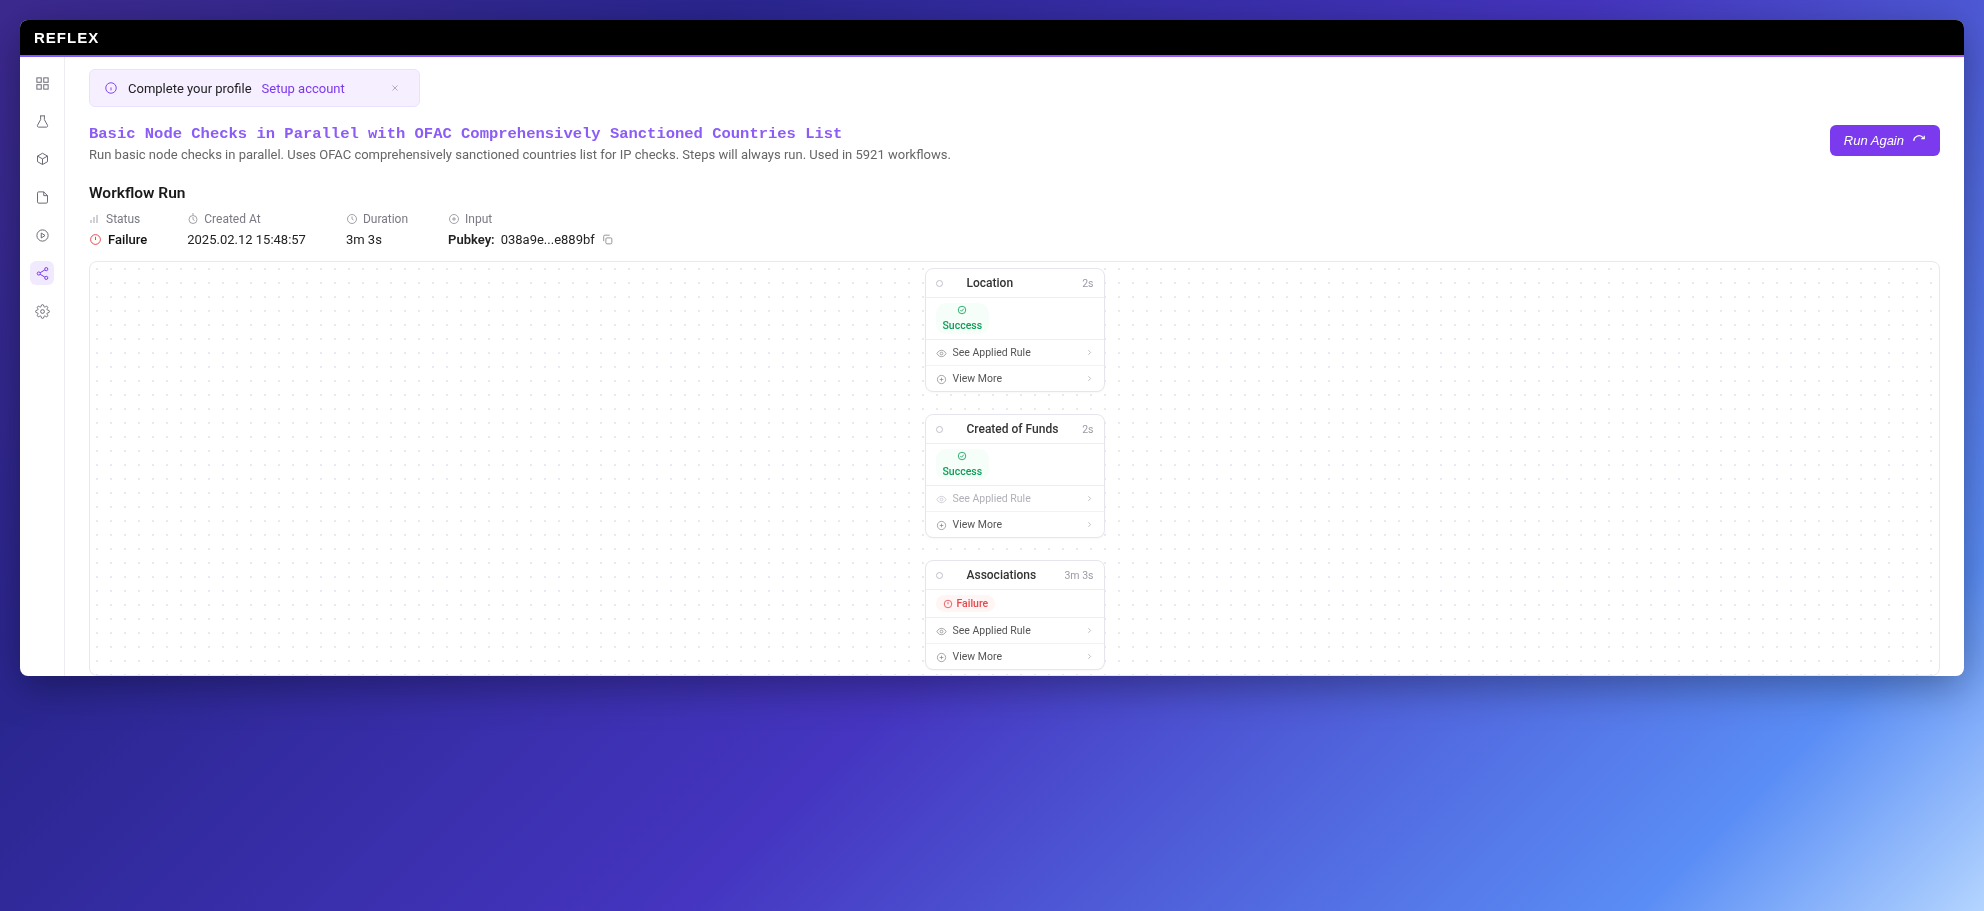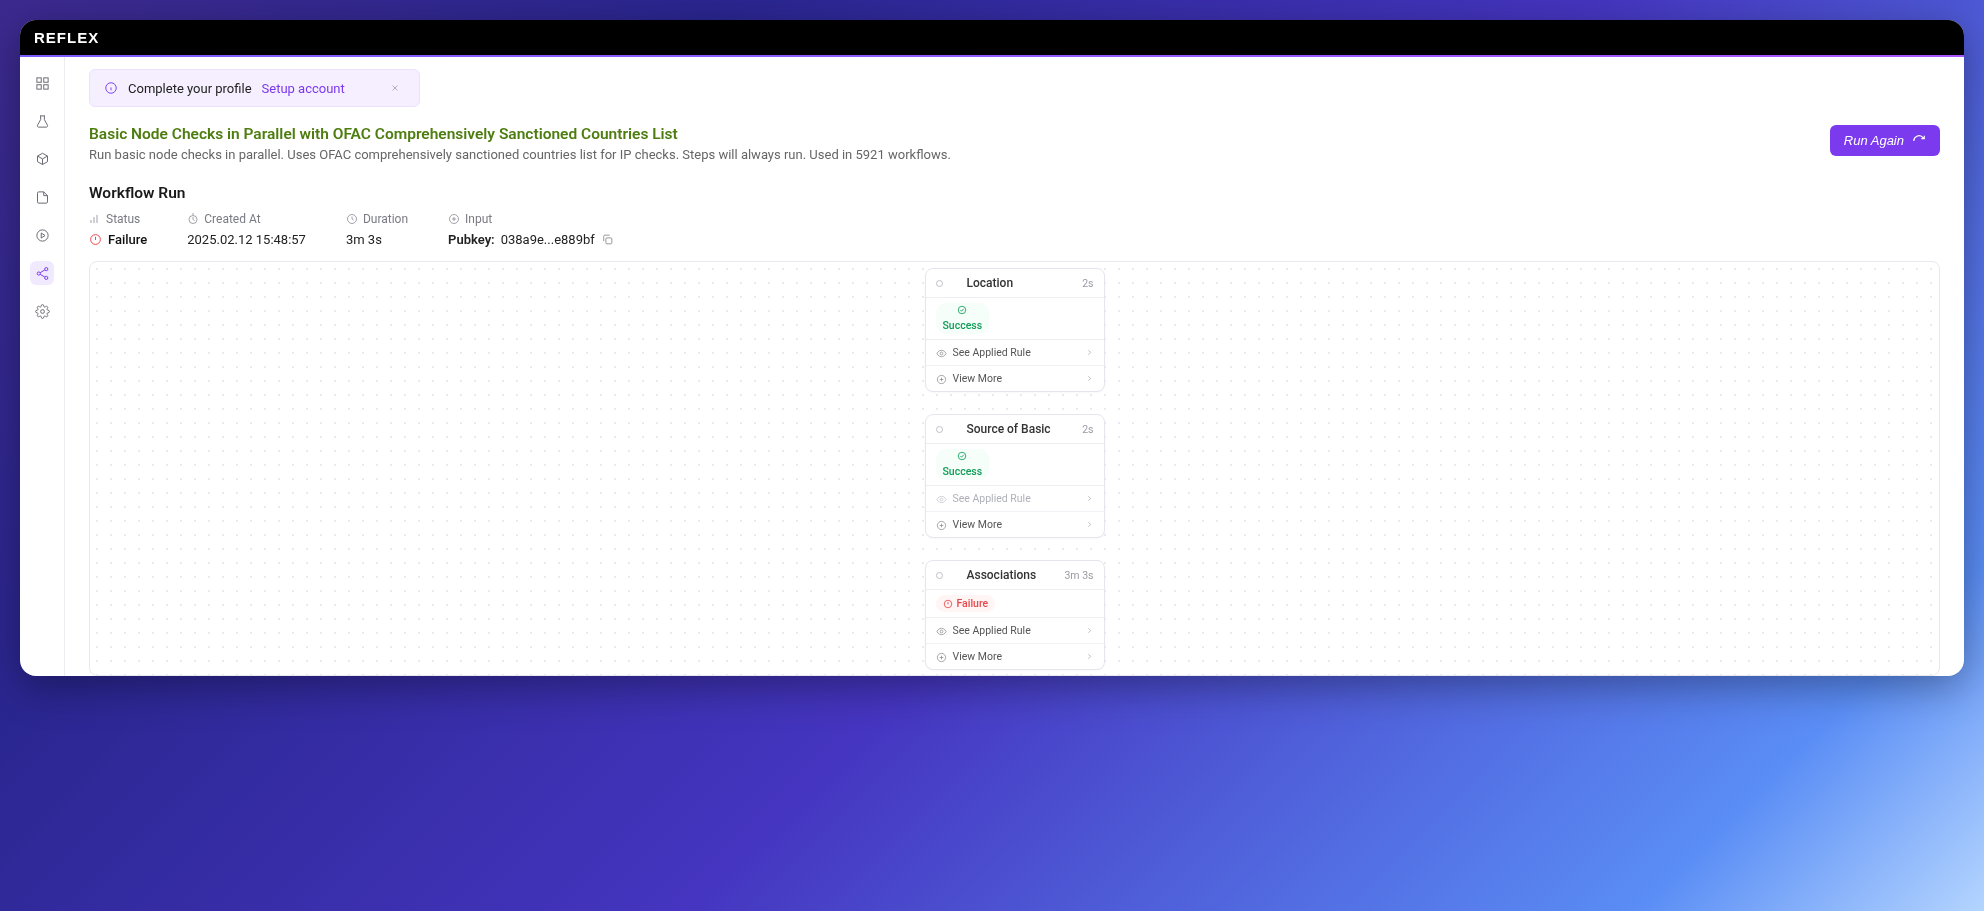--- a/index.html
+++ b/index.html
@@ -6,21 +6,21 @@
   body {
     font-family: -apple-system, BlinkMacSystemFont, "Segoe UI", Roboto, sans-serif;
     background: linear-gradient(135deg, #3d2a8f 0%, #2a2690 25%, #4535c0 55%, #5a8df5 88%, #b4d5ff 100%);
     min-height: 100vh;
     padding: 20px;
     font-size: 13px;
     color: #1a1a1a;
   }
   .app-window {
     background: #fff;
-    border-radius: 16px;
+    border-radius: 8px;
     overflow: hidden;
     box-shadow: 0 10px 40px rgba(0,0,0,.35);
     height: 656px;
     display: flex;
     flex-direction: column;
   }
   .topbar {
     background: #000;
     padding: 9px 14px;
     display: flex;
@@ -77,21 +77,21 @@
   .banner-link { color: #7b3aed; font-size: 13px; cursor: pointer; }
   .banner-close {
     width:20px;height:20px;display:flex;align-items:center;justify-content:center;cursor:pointer;
     margin-left: 30px;
   }
   .banner-close svg { width:10px;height:10px;stroke:#a29db5;stroke-width:2;fill:none; }
   .breadcrumbs { display:flex;align-items:center;gap:10px;margin-top:10px;font-size:13px;color:#555; }
   .breadcrumbs .crumb { cursor:pointer; }
   .breadcrumbs .sep svg { width:10px;height:10px;stroke:#9a9a9a;fill:none;stroke-width:2; }
   .header-row { display:flex;justify-content:space-between;align-items:flex-start;margin-top:18px; }
-  .page-title { font-size:15.5px;font-weight:600;color:#4d7c0f; }
+  .page-title { font-size:15.5px;font-weight:600;color:#8b5cf6;font-family:Liberation Mono, monospace; }
   .page-desc { font-size:13px;color:#666;margin-top:4px; }
   .run-again {
     background:#7b3aed;color:#fff;border:none;border-radius:6px;font-size:13px;font-weight:500;
     padding:8px 14px;display:flex;align-items:center;gap:8px;cursor:pointer;font-style:italic;
   }
   .run-again svg { width:14px;height:14px;stroke:#fff;fill:none;stroke-width:2; }
   .section-title { font-size:15.5px;font-weight:600;margin-top:22px;margin-bottom:10px; }
   .meta-row { display:flex;gap:40px;align-items:flex-start; }
   .meta-col .meta-label {
     display:flex;align-items:center;gap:5px;font-size:12px;color:#7a7a85;margin-bottom:6px;
@@ -342,21 +342,21 @@
                 </div>
                 <svg class="chev" viewBox="0 0 24 24">
                   <path d="M9 6l6 6-6 6"></path>
                 </svg>
               </div>
             </div>
             <div class="node">
               <div class="node-head">
                 <div class="node-title">
                   <span class="dot"></span>
-                  <span>Source of Basic</span>
+                  <span>Created of Funds</span>
                 </div>
                 <div class="node-time">2s</div>
               </div>
               <div class="node-status"><span class="status-chip success">
                   <svg viewBox="0 0 24 24">
                     <circle cx="12" cy="12" r="9"></circle>
                     <path d="M8 12l3 3 5-6"></path>
                   </svg>
                   <span>Success</span>
                 </span></div>

